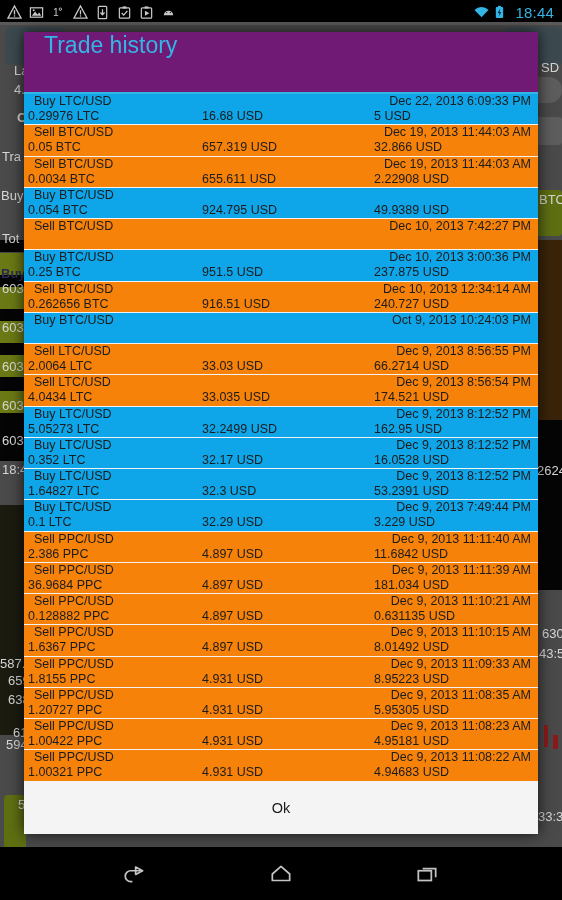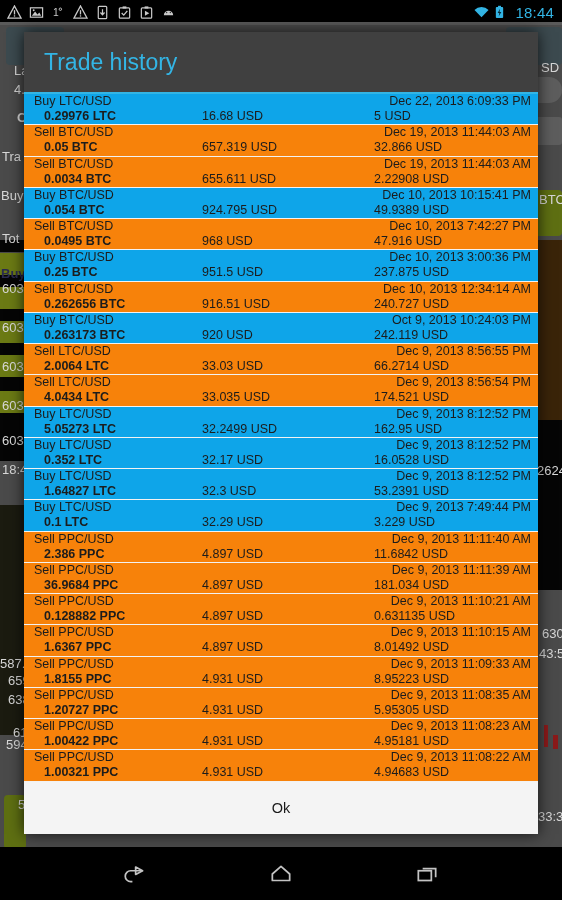--- a/index.html
+++ b/index.html
@@ -37,38 +37,38 @@
   .bggreenbtn{position:absolute;background:#5e6f12;border-radius:4px;}
   .bgcandle{position:absolute;background:#8b1a1a;}
 
   
   #dialog{
     position:absolute;left:24px;top:32px;width:514px;height:802px;
     background:#f4f4f4;
     box-shadow:0 0 14px rgba(0,0,0,.75);
     display:flex;flex-direction:column;overflow:hidden;
   }
-  #dlg-header{height:60px;flex:0 0 60px;display:flex;align-items:center;background:#404040;}
+  #dlg-header{height:60px;flex:0 0 60px;display:flex;background:#701a75;}
   #dlg-title{color:#33b5e5;font-size:23px;padding-left:20px;font-weight:normal;}
   #dlg-rule{height:2px;flex:0 0 2px;background:#33b5e5;}
 
   #dlg-list{flex:1 1 auto;overflow:hidden;background:#f4f4f4;position:relative;}
   .trow{
     height:31.25px;position:relative;overflow:hidden;
     border-bottom:1px solid #f2f2f2;
     box-sizing:border-box;
   }
   .trow.buy{background:#0ea5e9;}
   .trow.sell{background:#f7820a;}
   .trow .ln{position:absolute;left:0;right:0;height:15px;color:#1c1c1c;font-size:12.5px;}
   .trow .ln1{top:0px;}
   .trow .ln2{top:15px;}
   .c-type{position:absolute;left:10px;}
   .c-date{position:absolute;right:7px;}
-  .c-amount{position:absolute;left:20px;font-weight:bold;}
+  .c-amount{position:absolute;left:4px;}
   .c-price{position:absolute;left:178px;text-align:center;}
   .c-total{position:absolute;left:350px;}
 
   #dlg-footer{flex:0 0 52px;height:52px;background:#f4f4f4;display:flex;align-items:center;justify-content:center;}
   #ok-button{color:#1a1a1a;font-size:14.5px;background:transparent;border:0;cursor:pointer;font-family:inherit;padding:6px 26px;}
 
   
   #navbar{position:absolute;left:0;top:847px;width:562px;height:53px;background:#000;display:flex;align-items:center;justify-content:center;gap:112px;}
   .navbtn{width:34px;height:34px;display:flex;align-items:center;justify-content:center;cursor:pointer;}
 </style>
@@ -243,38 +243,32 @@
           </div>
           <div class="ln ln2">
             <span class="c-amount">0.0034 BTC</span>
             <span class="c-price">655.611 USD</span>
             <span class="c-total">2.22908 USD</span>
           </div>
         </div>
         <div class="trow buy">
           <div class="ln ln1">
             <span class="c-type">Buy  BTC/USD</span>
-            <span class="c-date">Dec 10, 2013 10:15:41 PM</span>
           </div>
           <div class="ln ln2">
             <span class="c-amount">0.054 BTC</span>
             <span class="c-price">924.795 USD</span>
             <span class="c-total">49.9389 USD</span>
           </div>
         </div>
         <div class="trow sell">
           <div class="ln ln1">
             <span class="c-type">Sell  BTC/USD</span>
             <span class="c-date">Dec 10, 2013 7:42:27 PM</span>
           </div>
-          <div class="ln ln2">
-            <span class="c-amount">0.0495 BTC</span>
-            <span class="c-price">968 USD</span>
-            <span class="c-total">47.916 USD</span>
-          </div>
         </div>
         <div class="trow buy">
           <div class="ln ln1">
             <span class="c-type">Buy  BTC/USD</span>
             <span class="c-date">Dec 10, 2013 3:00:36 PM</span>
           </div>
           <div class="ln ln2">
             <span class="c-amount">0.25 BTC</span>
             <span class="c-price">951.5 USD</span>
             <span class="c-total">237.875 USD</span>
@@ -288,25 +282,20 @@
           <div class="ln ln2">
             <span class="c-amount">0.262656 BTC</span>
             <span class="c-price">916.51 USD</span>
             <span class="c-total">240.727 USD</span>
           </div>
         </div>
         <div class="trow buy">
           <div class="ln ln1">
             <span class="c-type">Buy  BTC/USD</span>
             <span class="c-date">Oct 9, 2013 10:24:03 PM</span>
-          </div>
-          <div class="ln ln2">
-            <span class="c-amount">0.263173 BTC</span>
-            <span class="c-price">920 USD</span>
-            <span class="c-total">242.119 USD</span>
           </div>
         </div>
         <div class="trow sell">
           <div class="ln ln1">
             <span class="c-type">Sell  LTC/USD</span>
             <span class="c-date">Dec 9, 2013 8:56:55 PM</span>
           </div>
           <div class="ln ln2">
             <span class="c-amount">2.0064 LTC</span>
             <span class="c-price">33.03 USD</span>

